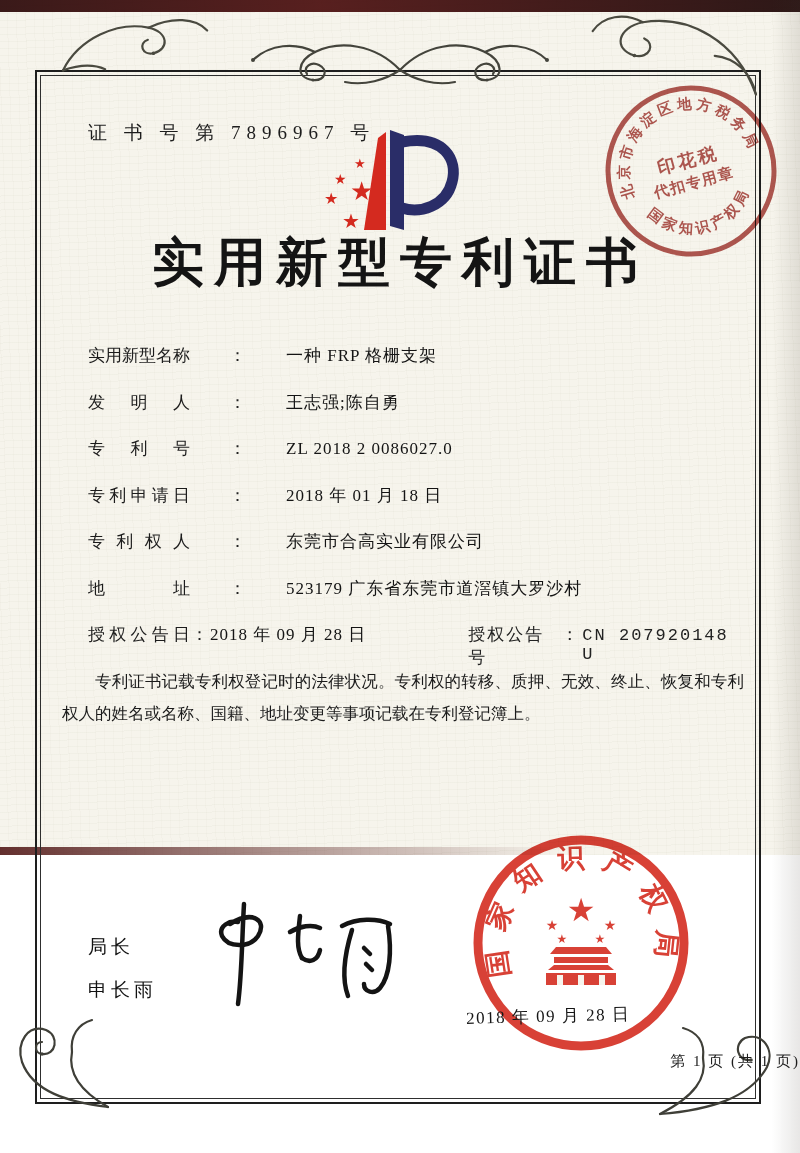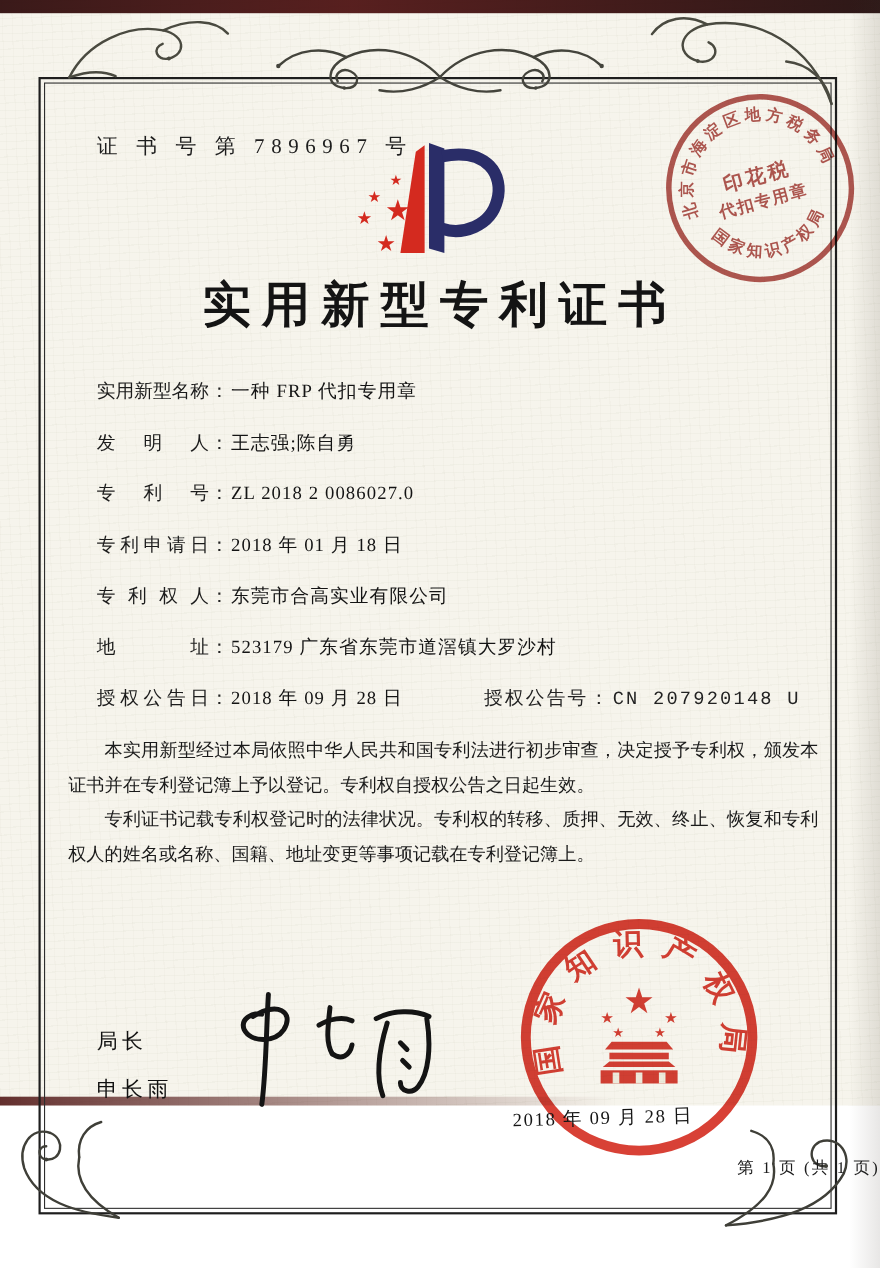--- a/index.html
+++ b/index.html
@@ -1,18 +1,18 @@
 <!DOCTYPE html>
 <html><head>
 <meta charset="utf-8">
 <style>
   html,body{margin:0;padding:0;}
   body{width:800px;height:1153px;overflow:hidden;
        font-family:"Liberation Serif","DejaVu Serif",serif;color:#222;}
-  #page{position:relative;width:800px;height:1005px;
+  #page{position:relative;width:800px;height:855px;
         background:#f6f4ec;
         background-image:
           repeating-linear-gradient(-2deg, rgba(150,160,125,0.055) 0 1px, transparent 1px 7px),
           repeating-linear-gradient(88deg, rgba(160,150,120,0.04) 0 1px, transparent 1px 9px);}
   .photo-band-top{position:absolute;left:0;top:0;width:800px;height:12px;
         background:linear-gradient(90deg,#2a0707 0%,#4a0d0d 40%,#1c0505 100%);
         opacity:.92;}
   .photo-band-bottom{position:absolute;left:0;bottom:0;width:800px;height:8px;
         background:linear-gradient(90deg,rgba(74,13,13,.85),rgba(74,13,13,0) 70%);}
   .photo-shade-right{position:absolute;right:0;top:0;width:28px;height:1153px;
@@ -20,24 +20,24 @@
   
   .frame{position:absolute;left:35px;top:70px;width:722px;height:1030px;
          border:2.5px solid #1e1e1e;}
   .frame-inner{position:absolute;left:3px;top:3px;right:3px;bottom:3px;
          border:1px solid #2e2e2e;}
   .ornament{position:absolute;}
   .cert-no{position:absolute;left:88px;top:120px;font-size:19px;letter-spacing:6px;color:#1d1d1d;}
   .logo{position:absolute;left:302px;top:122px;}
   .stamp-tax{position:absolute;left:596px;top:76px;transform:rotate(-15deg);opacity:.88;
              mix-blend-mode:multiply;}
-  .title{position:absolute;left:0;top:248px;width:800px;text-align:center;
-         font-size:44px;font-weight:bold;letter-spacing:10px;color:#141414;}
+  .title{position:absolute;left:0;top:228px;width:800px;text-align:center;
+         font-size:52px;font-weight:bold;letter-spacing:10px;color:#141414;}
   .fields{position:absolute;left:88px;top:344px;width:660px;font-size:17px;}
-  .frow{display:flex;align-items:baseline;margin-bottom:23.5px;}
+  .frow{display:flex;align-items:baseline;margin-bottom:23.5px;gap:38px;}
   .flabel{display:inline-block;width:102px;text-align:justify;text-align-last:justify;color:#1c1c1c;}
   .fcolon{margin:0 2px 0 1px;}
   .fvalue{letter-spacing:1px;color:#141414;}
   .cell1{width:352px;display:flex;align-items:center;}
   .grant{display:flex;align-items:baseline;letter-spacing:2px;font-family:Liberation Mono, monospace;}
   .body-text{position:absolute;left:62px;top:666px;width:682px;font-size:16.5px;
              line-height:1.92;text-align:justify;color:#1b1b1b;}
   .body-text p{margin:0;text-indent:2em;}
   .director{position:absolute;left:88px;top:934px;font-size:19px;letter-spacing:4px;color:#111;}
   .director div{margin-bottom:17px;}
@@ -145,21 +145,21 @@
     <text x="95" y="90" text-anchor="middle" font-size="18" font-weight="bold" fill="#a8423c" letter-spacing="3">印花税</text>
     <text x="95" y="112" text-anchor="middle" font-size="15" font-weight="bold" fill="#a8423c" letter-spacing="1.5">代扣专用章</text>
   </svg>
 
   <div class="title">实用新型专利证书</div>
 
   <div class="fields">
     <div class="frow">
       <span class="flabel">实用新型名称</span>
         <span class="fcolon">：</span>
-      <span class="fvalue">一种 FRP 代扣专用章</span>
+      <span class="fvalue">一种 FRP 格栅支架</span>
     </div>
     <div class="frow">
       <span class="flabel">发明人</span>
         <span class="fcolon">：</span>
       <span class="fvalue">王志强;陈自勇</span>
     </div>
     <div class="frow">
       <span class="flabel">专利号</span>
         <span class="fcolon">：</span>
       <span class="fvalue">ZL 2018 2 0086027.0</span>
@@ -187,21 +187,20 @@
       </span>
       <span class="grant">
         <span>授权公告号</span>
           <span class="fcolon">：</span>
         <span>CN 207920148 U</span>
       </span>
     </div>
   </div>
 
   <div class="body-text">
-    <p>本实用新型经过本局依照中华人民共和国专利法进行初步审查，决定授予专利权，颁发本证书并在专利登记簿上予以登记。专利权自授权公告之日起生效。</p>
     <p>专利证书记载专利权登记时的法律状况。专利权的转移、质押、无效、终止、恢复和专利权人的姓名或名称、国籍、地址变更等事项记载在专利登记簿上。</p>
   </div>
 
   <div class="director">
     <div>局长</div>
     <div>申长雨</div>
   </div>
 
   <svg class="signature" width="210" height="118" viewBox="0 0 210 118">
     <g stroke="#141414" stroke-width="4.5" fill="none" stroke-linecap="round" stroke-linejoin="round">

